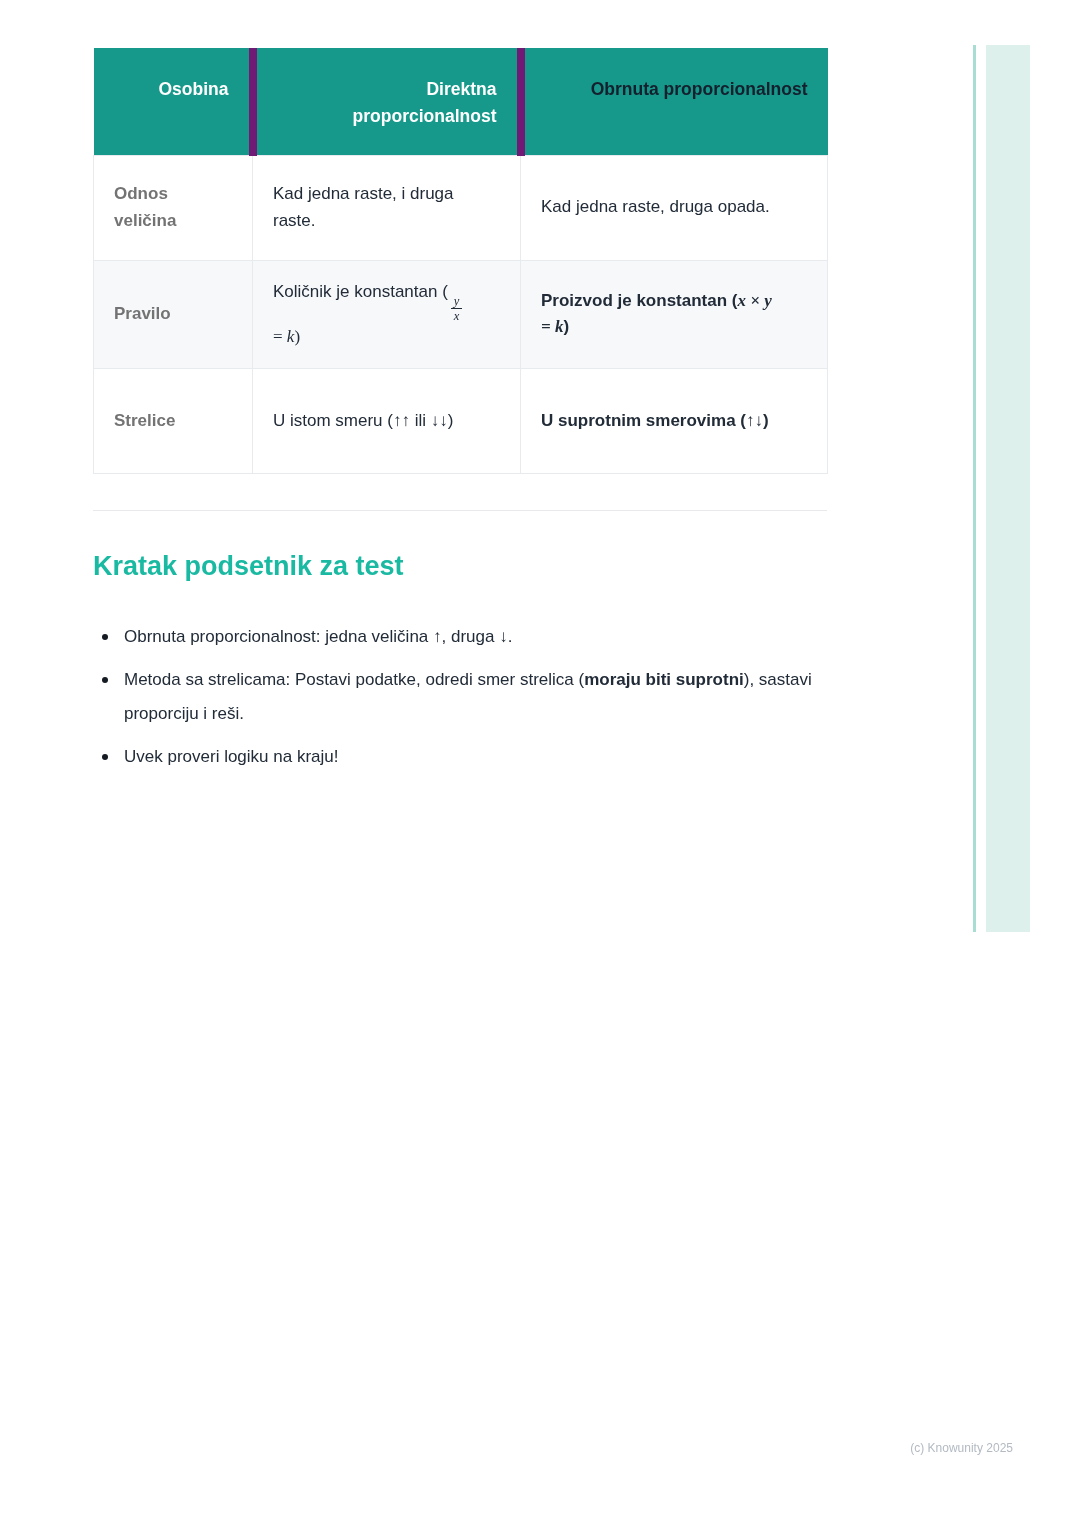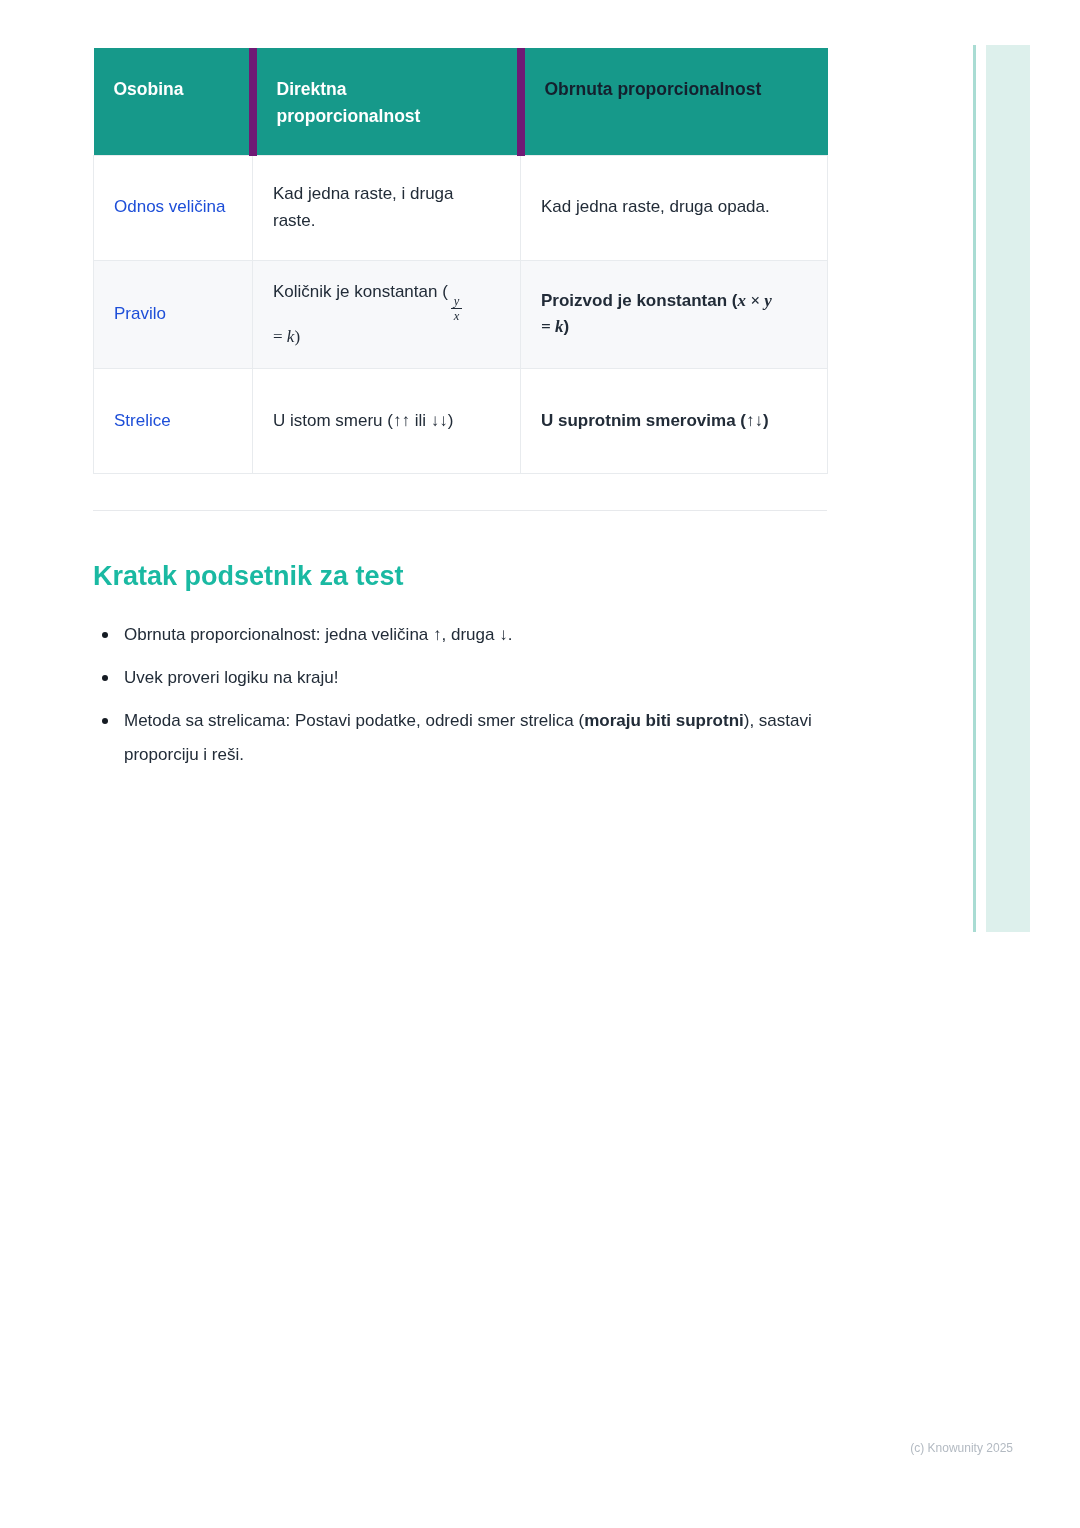--- a/index.html
+++ b/index.html
@@ -19,50 +19,50 @@
     background:#ffffff;color:var(--text);
     font-family:"Liberation Sans","DejaVu Sans",sans-serif;font-size:17px;
   }
   .content{position:absolute;left:93px;top:48px;width:734px}
 
   table.props-table{width:100%;border-collapse:collapse;table-layout:fixed}
   .props-table col.c1{width:159px}
   .props-table col.c2{width:268px}
   .props-table col.c3{width:307px}
   .props-table th{
-    background:var(--header-bg);color:#ffffff;text-align:left;font-weight:700;
+    background:var(--header-bg);color:#ffffff;text-align:right;font-weight:700;
     vertical-align:top;padding:28px 20px 8px 20px;height:107px;font-size:17.5px;line-height:1.55;
   }
   .props-table th.dark{color:var(--header-dark-text)}
   .props-table th + th{border-left:8px solid #701a75}
   .props-table td{
     border:1px solid var(--border);vertical-align:middle;
     padding:18px 20px;height:105px;line-height:1.55;
   }
   .props-table tbody tr:nth-child(2){background:var(--row-alt)}
-  td.label{font-weight:400;color:#1d4ed8}
+  td.label{font-weight:700;color:#737373}
   .bold{font-weight:700}
   .cap-h2{display:inline-block;max-width:180px}
   .cap2{display:inline-block;max-width:200px}
   .cap3{display:inline-block;max-width:244px}
 
   .math{font-family:"Liberation Serif","DejaVu Serif",serif;font-style:italic}
   .mathroman{font-family:"Liberation Serif","DejaVu Serif",serif}
   .frac{
     display:inline-flex;flex-direction:column;align-items:center;
     vertical-align:-8px;line-height:1.1;font-size:12.5px;margin:0 3px;
   }
   .frac .den{border-top:1px solid currentColor;padding:1px 3px 0 3px}
   .frac .num{padding:0 3px}
 
   .divider{height:1px;background:#e7e9ec;margin-top:36px}
   .section-title{
-    margin-top:49px;font-size:27px;font-weight:700;color:var(--accent);line-height:1.2;
+    margin-top:39px;font-size:27px;font-weight:700;color:var(--accent);line-height:1.2;
   }
-  ul.reminder{list-style:none;margin-top:25px}
+  ul.reminder{list-style:none;margin-top:37px}
   ul.reminder li{
     position:relative;padding-left:31px;margin-bottom:9px;line-height:34px;font-size:17px;
   }
   ul.reminder li::before{
     content:"";position:absolute;left:9px;top:14px;width:6px;height:6px;
     border-radius:50%;background:#151b23;
   }
   .page-edge-line{position:absolute;left:973px;top:45px;width:3px;height:887px;background:var(--strip-line)}
   .scrollbar-track{position:absolute;left:986px;top:45px;width:44px;height:887px;background:var(--strip)}
   .footer{position:absolute;top:1441px;right:67px;font-size:12px;color:var(--muted)}
@@ -137,24 +137,24 @@
 
   <div class="divider"></div>
 
   <h2 class="section-title">Kratak podsetnik za test</h2>
 
   <ul class="reminder">
     <li>
       <span>Obrnuta proporcionalnost: jedna veličina ↑, druga ↓.</span>
     </li>
     <li>
-      <span>Uvek proveri logiku na kraju!</span>
+      <span>Metoda sa strelicama: Postavi podatke, odredi smer strelica (</span><span class="bold">moraju biti suprotni</span><span>), sastavi proporciju i reši.</span>
     </li>
     <li>
-      <span>Metoda sa strelicama: Postavi podatke, odredi smer strelica (</span><span class="bold">moraju biti suprotni</span><span>), sastavi proporciju i reši.</span>
+      <span>Uvek proveri logiku na kraju!</span>
     </li>
   </ul>
 
 </div>
 
 <div class="page-edge-line"></div>
 <div class="scrollbar-track"></div>
 <div class="footer">(c) Knowunity 2025</div>
 
 </body></html>

